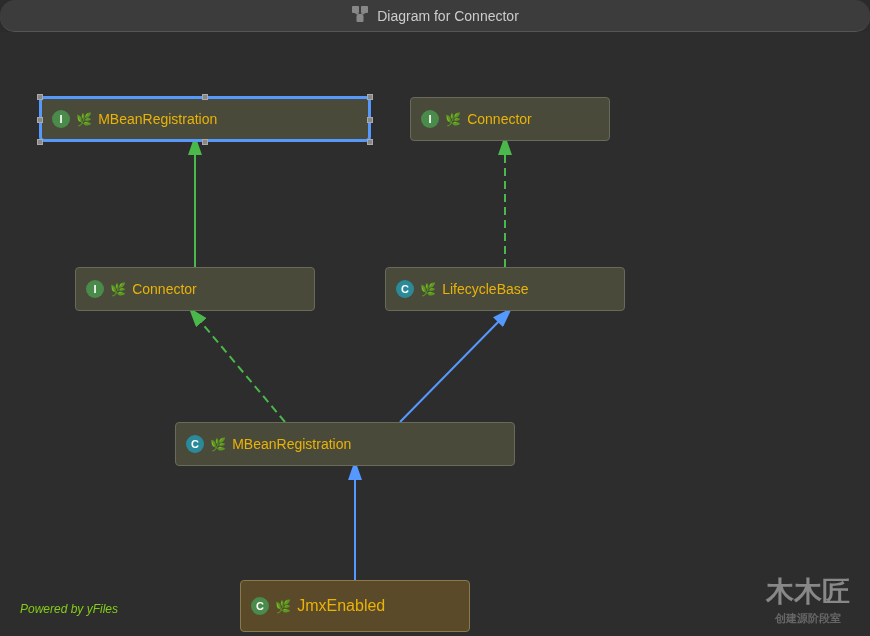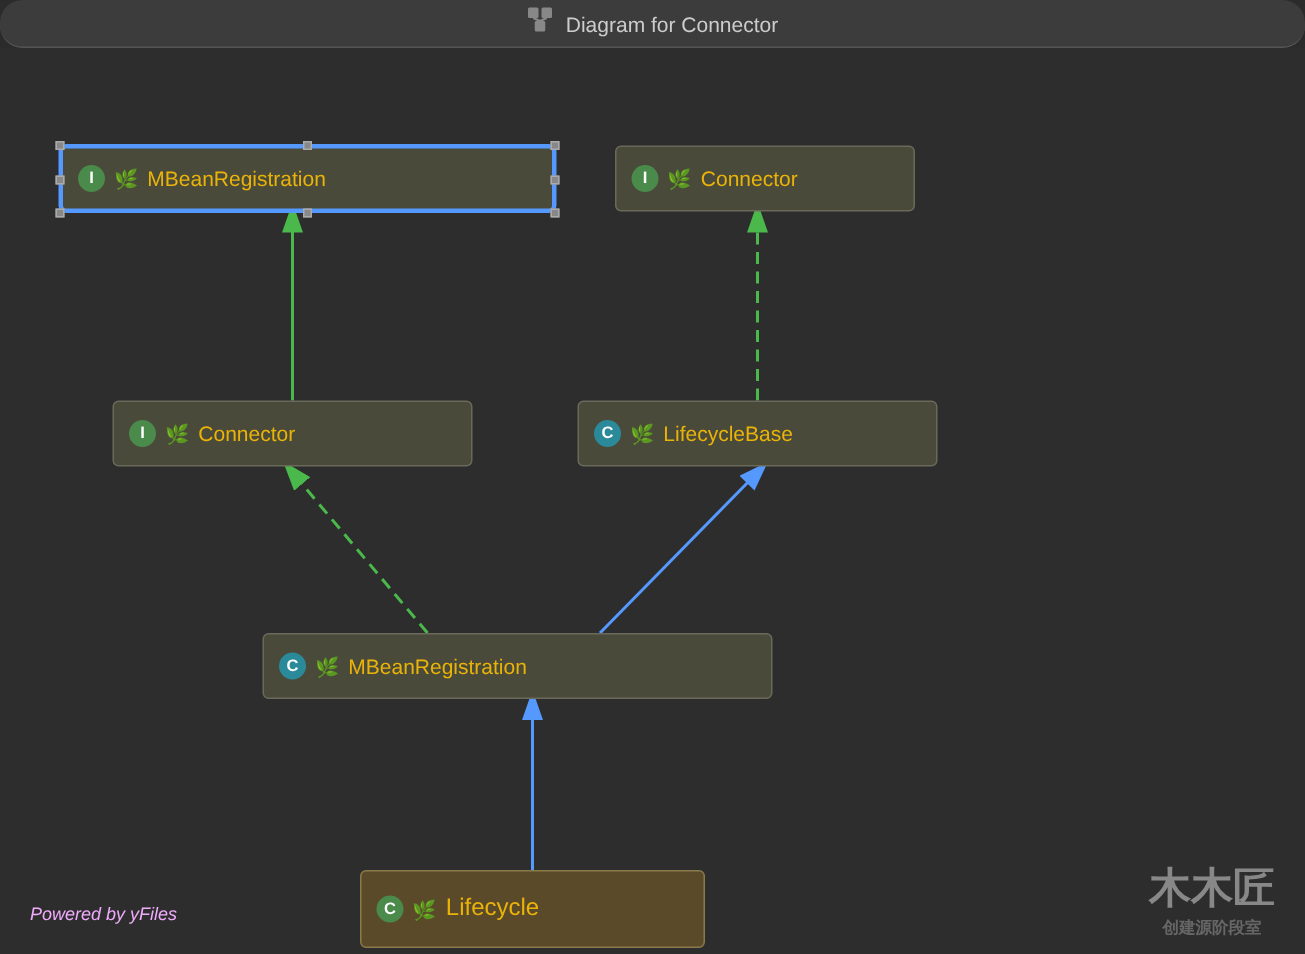--- a/index.html
+++ b/index.html
@@ -130,21 +130,21 @@
       left: 0;
       width: 100%;
       height: 100%;
       pointer-events: none;
     }
 
     .powered-by {
       position: absolute;
       bottom: 20px;
       left: 20px;
-      color: #f0abfc;
+      color: #84cc16;
       font-size: 12px;
       font-style: italic;
     }
 
     .watermark {
       position: absolute;
       bottom: 10px;
       right: 20px;
       color: #888;
       font-size: 28px;
@@ -239,21 +239,21 @@
 
   <div class="node" style="left:175px; top:390px; width:340px; height:44px;">
     <div class="badge-c">C</div>
     <span class="leaf-icon">🌿</span>
     <span class="node-label">MBeanRegistration</span>
   </div>
 
   <div class="node" style="left:240px; top:548px; width:230px; height:52px; background-color:#5a4a2a; border-color:#8a7a4a;">
     <div class="badge-c-green">C</div>
     <span class="leaf-icon">🌿</span>
-    <span class="node-label" style="font-size:16px;">Lifecycle</span>
+    <span class="node-label" style="font-size:16px;">JmxEnabled</span>
   </div>
 
   <div class="powered-by">
     <span>Powered by yFiles</span>
   </div>
 
   <div class="watermark">
     <span>木木匠</span>
     <div class="watermark-sub">创建源阶段室</div>
   </div>

